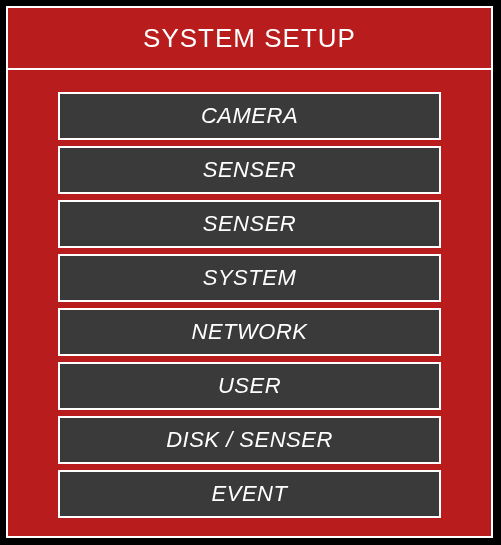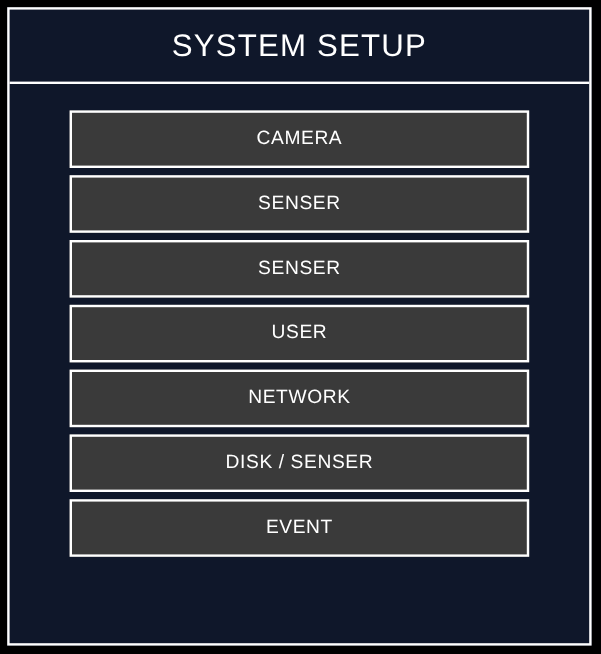--- a/index.html
+++ b/index.html
@@ -10,21 +10,21 @@
     body {
       background: #000;
       font-family: Arial, Helvetica, sans-serif;
       width: 501px;
       height: 545px;
       overflow: hidden;
     }
     .panel {
       margin: 6px;
       border: 2px solid #fff;
-      background: #0f172a;
+      background: #b91c1c;
       width: 487px;
       height: 532px;
     }
     .title-bar {
       border-bottom: 2px solid #fff;
       height: 62px;
       display: flex;
       align-items: center;
       justify-content: center;
     }
@@ -44,46 +44,50 @@
       border: 2px solid #fff;
       background: #3a3a3a;
       height: 48px;
       display: flex;
       align-items: center;
       justify-content: center;
       cursor: pointer;
     }
     .menu-item span {
       color: #fff;
-      font-size: 16px;
+      font-size: 22px;
       letter-spacing: 0.5px;
+      font-style: italic;
     }
   </style>
 </head>
 <body>
 
 <div class="panel">
   <div class="title-bar">
     <span>SYSTEM SETUP</span>
   </div>
   <div class="menu">
     <div class="menu-item">
       <span>CAMERA</span>
     </div>
     <div class="menu-item">
       <span>SENSER</span>
     </div>
     <div class="menu-item">
       <span>SENSER</span>
     </div>
     <div class="menu-item">
-      <span>USER</span>
+      <span>SYSTEM</span>
     </div>
     <div class="menu-item">
       <span>NETWORK</span>
+    </div>
+    <div class="menu-item">
+      <span>USER</span>
     </div>
     <div class="menu-item">
       <span>DISK / SENSER</span>
     </div>
     <div class="menu-item">
       <span>EVENT</span>
     </div>
   </div>
 </div>
 

